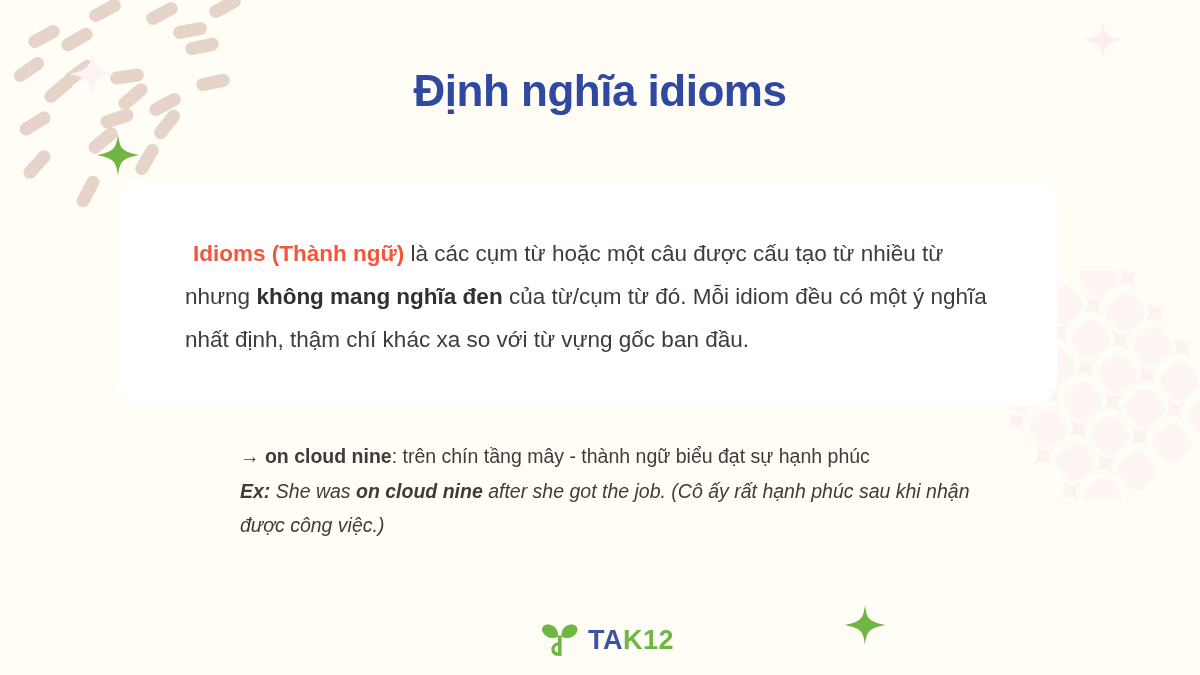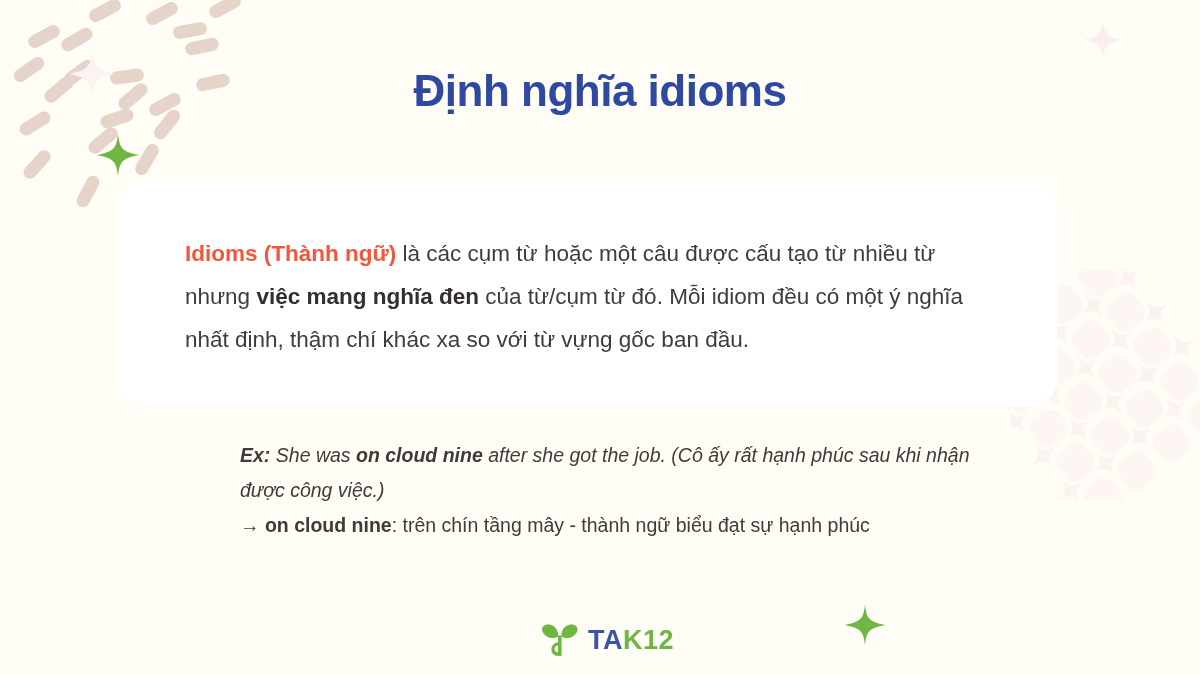--- a/index.html
+++ b/index.html
@@ -60,20 +60,21 @@
     position:absolute;
     left:68px; top:52px;
     width:820px;
     font-size:22.5px;
     line-height:43px;
     color:#403B38;
   }
   #definition-paragraph .kw-highlight {
     color:#F4563C;
     font-weight:bold;
+    margin-left:8px;
   }
   #definition-paragraph .kw-bold {
     font-weight:bold;
     color:#332F2C;
   }
 
   
   #example-block {
     position:absolute;
     left:240px; top:438px;
@@ -206,30 +207,30 @@
         </svg></span>
       <span class="sparkle" style="left: 1083px; top: 20px; width: 40px; height: 40px;"><svg width="40" height="40" viewBox="0 0 100 100" xmlns="http://www.w3.org/2000/svg">
           <path d="M50 2 C54 34 58 42 98 50 C58 58 54 66 50 98 C46 66 42 58 2 50 C42 42 46 34 50 2 Z" fill="#FBEEF0"></path>
         </svg></span>
     </div>
 </div>
 
 <h1 id="page-title">Định nghĩa idioms</h1>
 
 <div id="definition-card">
-  <p id="definition-paragraph"><span class="kw-highlight">Idioms (Thành ngữ)</span><span> là các cụm từ hoặc một câu được cấu tạo từ nhiều từ nhưng </span><span class="kw-bold">việc mang nghĩa đen</span><span> của từ/cụm từ đó. Mỗi idiom đều có một ý nghĩa nhất định, thậm chí khác xa so với từ vựng gốc ban đầu.</span></p>
+  <p id="definition-paragraph"><span class="kw-highlight">Idioms (Thành ngữ)</span><span> là các cụm từ hoặc một câu được cấu tạo từ nhiều từ nhưng </span><span class="kw-bold">không mang nghĩa đen</span><span> của từ/cụm từ đó. Mỗi idiom đều có một ý nghĩa nhất định, thậm chí khác xa so với từ vựng gốc ban đầu.</span></p>
 </div>
 
 <div id="example-block">
-  <div id="example-sentence">
-    <span class="ex-label">Ex:</span><span> She was </span><span class="ex-idiom">on cloud nine</span><span> after she got the job. (Cô ấy rất hạnh phúc sau khi nhận được công việc.)</span>
-  </div>
   <div id="example-meaning">
     <span class="arrow-glyph">→</span>
     <span class="ex-idiom-2">on cloud nine</span><span>: trên chín tầng mây - thành ngữ biểu đạt sự hạnh phúc</span>
+  </div>
+  <div id="example-sentence">
+    <span class="ex-label">Ex:</span><span> She was </span><span class="ex-idiom">on cloud nine</span><span> after she got the job. (Cô ấy rất hạnh phúc sau khi nhận được công việc.)</span>
   </div>
 </div>
 
 <div id="footer-logo">
   <span style="display:block;line-height:0;">
     <svg width="38" height="34" viewBox="0 0 38 34" xmlns="http://www.w3.org/2000/svg">
 
       <path d="M17.2 13.4 C11.6 16.6 4.8 14.6 1.9 9.4 C-0.7 4.8 3.0 1.0 8.3 1.6 C13.9 2.3 17.4 7.4 17.2 13.4 Z" fill="#6FB643"></path>
 
       <path d="M20.4 13.4 C26.0 16.6 32.8 14.6 35.7 9.4 C38.3 4.8 34.6 1.0 29.3 1.6 C23.7 2.3 20.2 7.4 20.4 13.4 Z" fill="#6FB643"></path>

